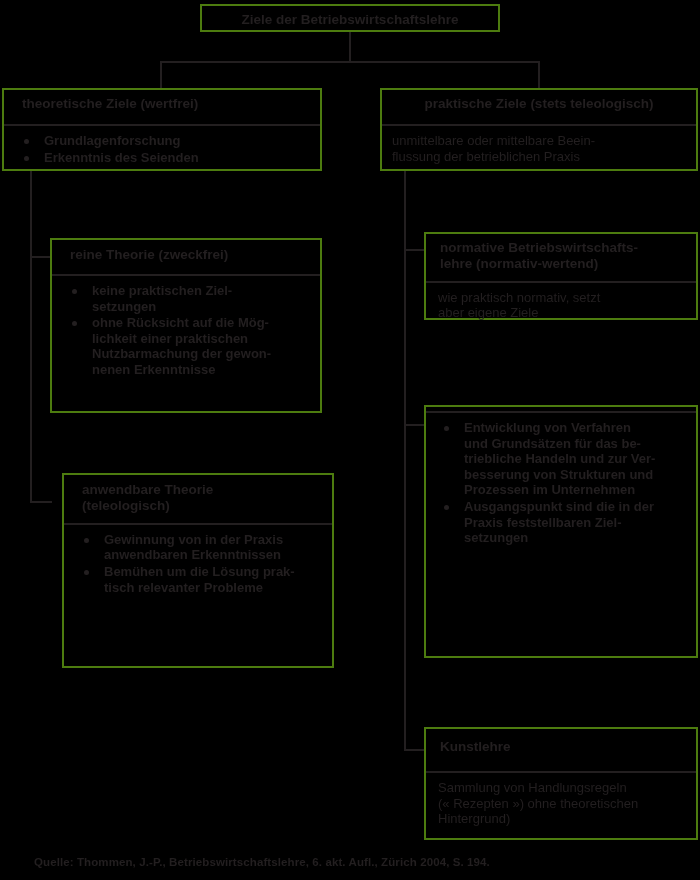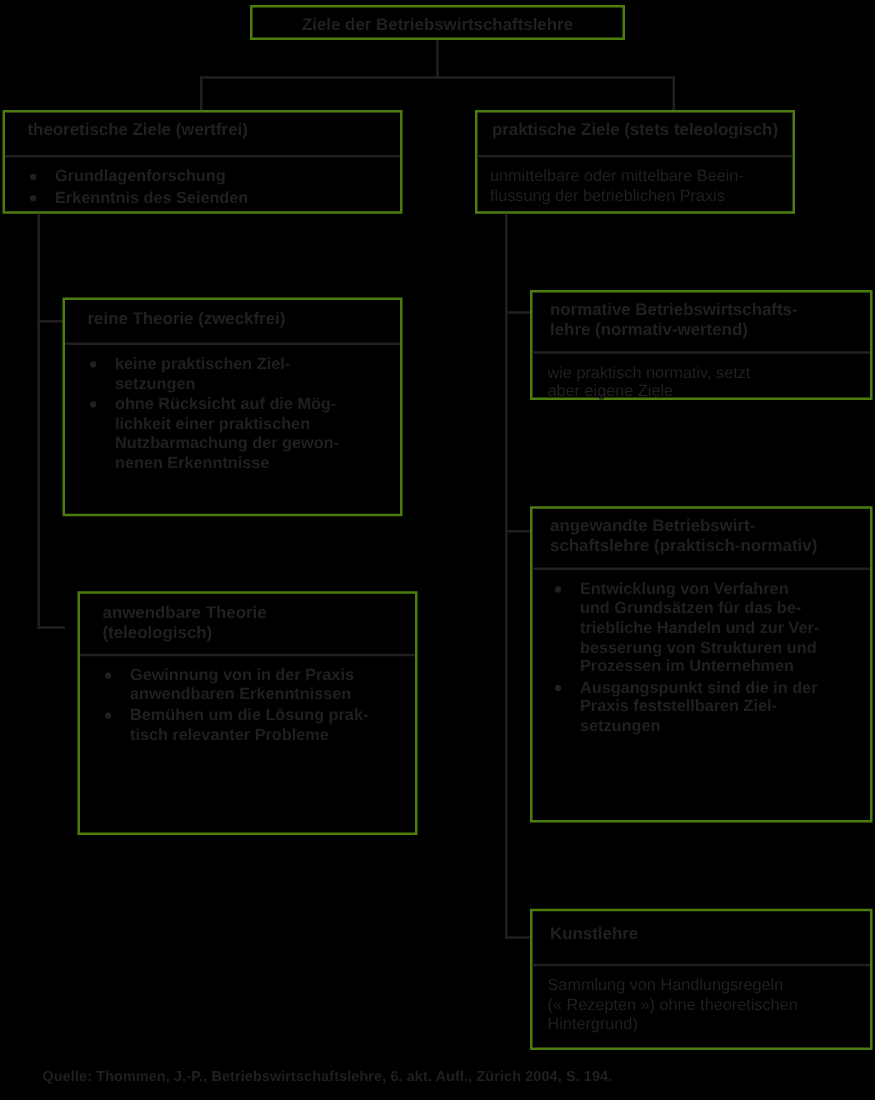--- a/index.html
+++ b/index.html
@@ -67,41 +67,39 @@
   <div class="bdy" style="margin-top:3px;">
     <ul>
       <li style="white-space:pre-line;">Gewinnung von in der Praxis
 anwendbaren Erkenntnissen</li>
       <li style="white-space:pre-line;">Bemühen um die Lösung prak-
 tisch relevanter Probleme</li>
     </ul>
   </div>
 </div>
 
-<div class="box" style="left:380px;top:88px;width:256px;height:83px;">
+<div class="box" style="left:380px;top:88px;width:318px;height:83px;">
   <div class="hdr center">praktische Ziele (stets teleologisch)</div>
   <div class="bdy plain" style="white-space:pre-line;margin-top:6px;padding-left:10px;">unmittelbare oder mittelbare Beein-
 flussung der betrieblichen Praxis</div>
 </div>
 
 <div class="ln vl" style="left:404px;top:171px;width:2px;height:580px;"></div>
 <div class="ln hl" style="left:404px;top:249px;width:22px;height:2px;"></div>
 <div class="ln hl" style="left:404px;top:424px;width:22px;height:2px;"></div>
 <div class="ln hl" style="left:404px;top:749px;width:22px;height:2px;"></div>
 
 <div class="box" style="left:424px;top:232px;width:274px;height:88px;">
   <div class="hdr" style="white-space:pre-line;padding-top:6px;padding-bottom:5px;padding-left:14px;">normative Betriebswirtschafts-
 lehre (normativ-wertend)</div>
   <div class="bdy plain" style="white-space:pre-line;margin-top:4px;padding-left:12px;">wie praktisch normativ, setzt
 aber eigene Ziele</div>
 </div>
 
 <div class="box" style="left:424px;top:405px;width:274px;height:253px;">
-  <div class="hdr" style="white-space:pre-line;padding-top:6px;padding-bottom:5px;padding-left:14px;">angewandte Betriebswirt-
-schaftslehre (praktisch-normativ)</div>
   <div class="bdy" style="margin-top:4px;padding-left:12px;">
     <ul>
       <li style="white-space:pre-line;">Entwicklung von Verfahren
 und Grundsätzen für das be-
 triebliche Handeln und zur Ver-
 besserung von Strukturen und
 Prozessen im Unternehmen</li>
       <li style="white-space:pre-line;">Ausgangspunkt sind die in der
 Praxis feststellbaren Ziel-
 setzungen</li>

